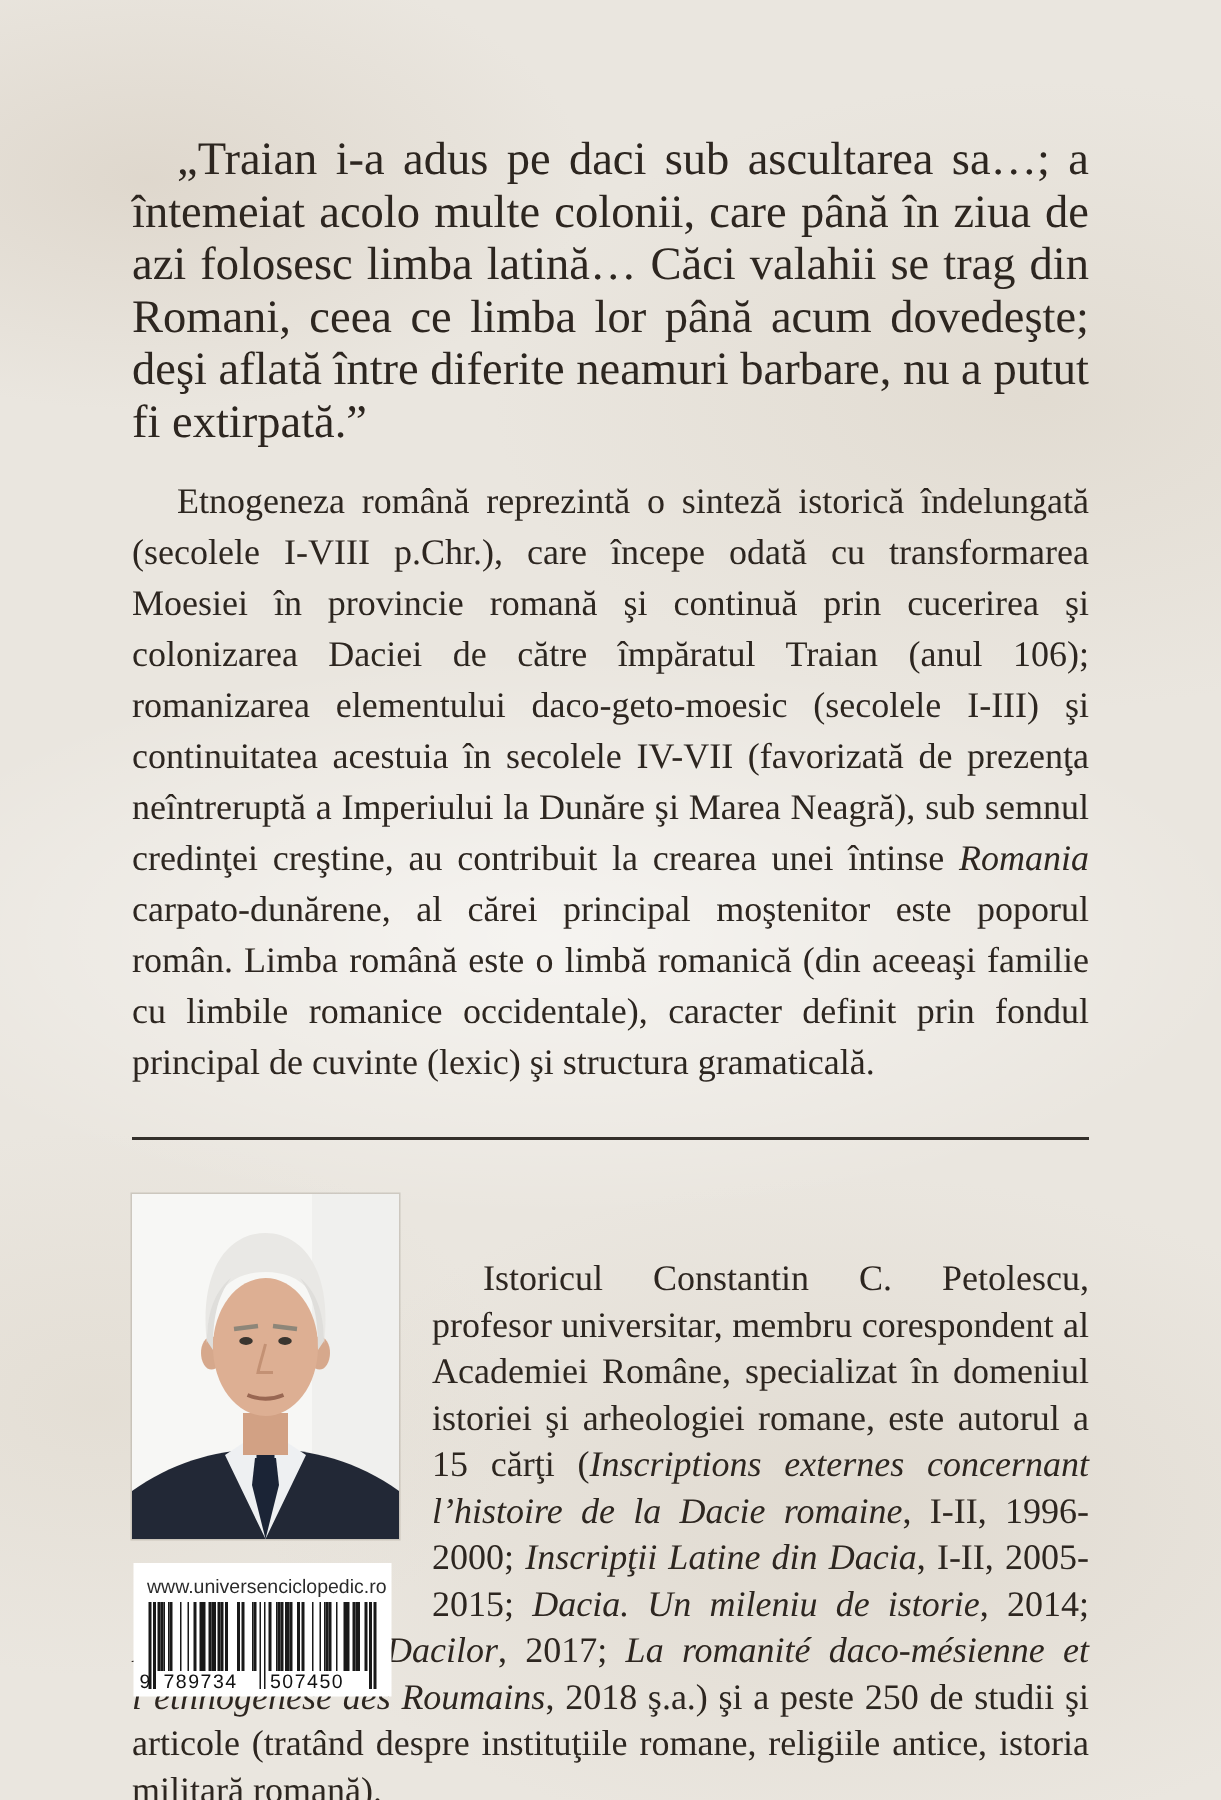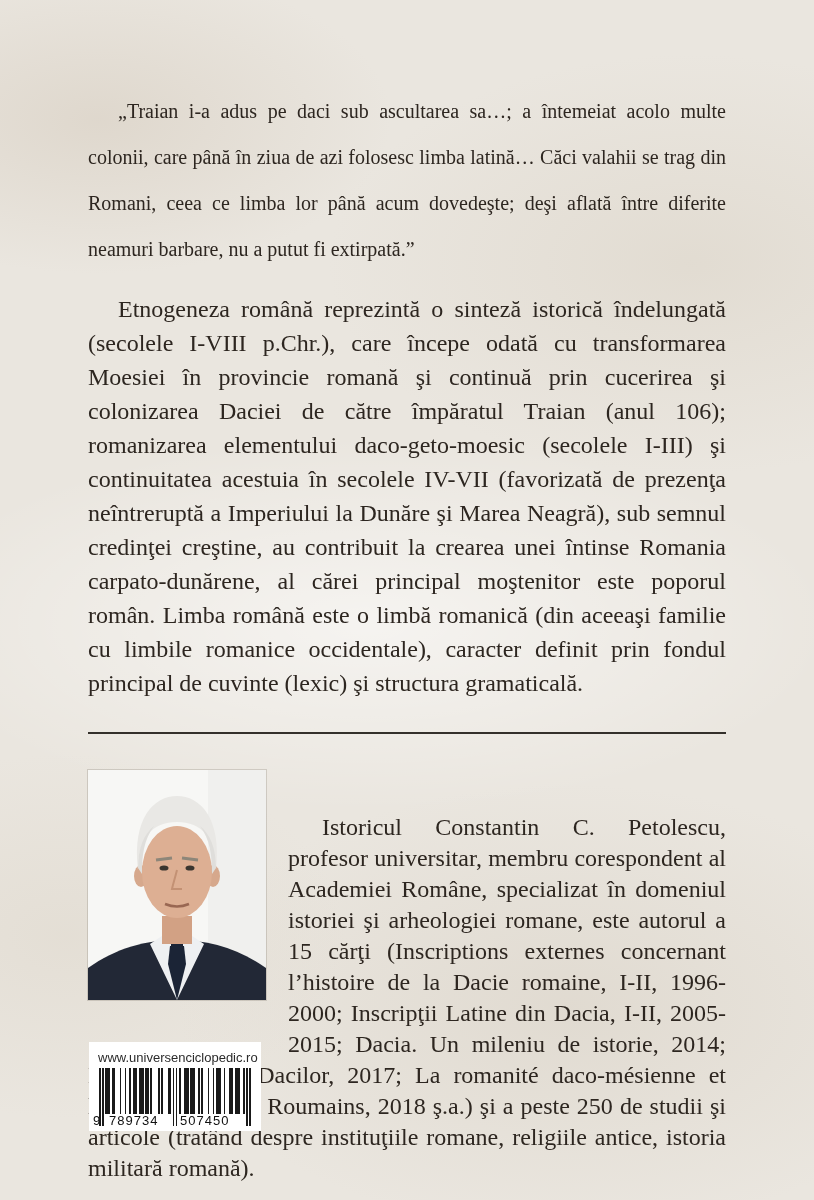--- a/index.html
+++ b/index.html
@@ -16,21 +16,21 @@
       radial-gradient(ellipse 420px 220px at 12% 10%, rgba(209,198,183,0.45), transparent 70%),
       radial-gradient(ellipse 520px 300px at 85% 22%, rgba(212,203,188,0.38), transparent 70%),
       radial-gradient(ellipse 650px 260px at 45% 52%, rgba(255,255,255,0.55), transparent 72%),
       radial-gradient(ellipse 560px 320px at 70% 84%, rgba(210,201,187,0.40), transparent 70%),
       radial-gradient(ellipse 400px 260px at 8% 78%, rgba(216,208,194,0.35), transparent 70%),
       #eae6df;
   }
   .content { padding:88px 88px 0 88px; }
 
   .quote-text {
-    font-size:20px; line-height:46px;
+    font-size:31px; line-height:35px;
     text-align:justify; text-indent:30px;
   }
   .quote-attribution {
     font-size:25px; line-height:34px;
     font-style:italic; text-align:right;
     margin-top:4px;
   }
   .intro-text {
     margin-top:20px;
     font-size:24px; line-height:34px;
@@ -47,21 +47,21 @@
     margin:0 22px 30px 0;
     background:#fbfbf9;
     box-shadow:0 0 0 1px rgba(120,112,100,0.25);
   }
   .bio-photo svg { display:block; width:100%; height:100%; }
   .bio-text {
     padding-top:42px;
     font-size:24px; line-height:31px;
     text-align:justify; text-indent:34px;
   }
-  .it { }
+  .it { font-style:italic; }
 
   .barcode-panel {
     position:absolute; left:89px; top:1042px;
     width:172px;
     background:#ffffff;
     padding:8px 9px 5px 9px;
   }
   .publisher-url {
     font-family:"Liberation Sans", sans-serif;
     font-size:13px; line-height:15px;

